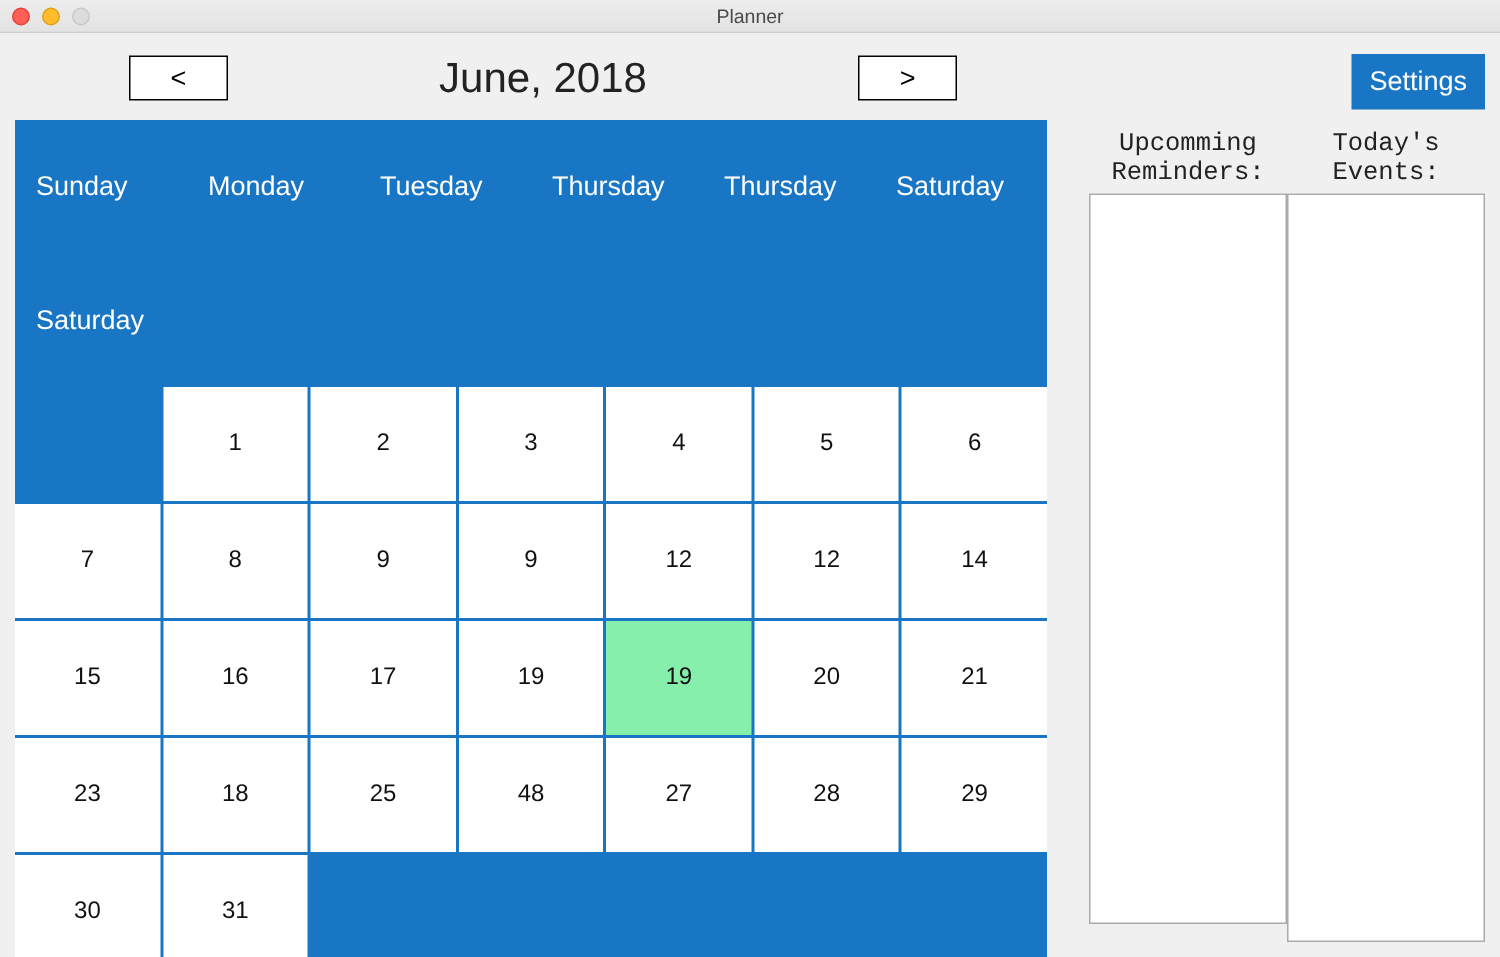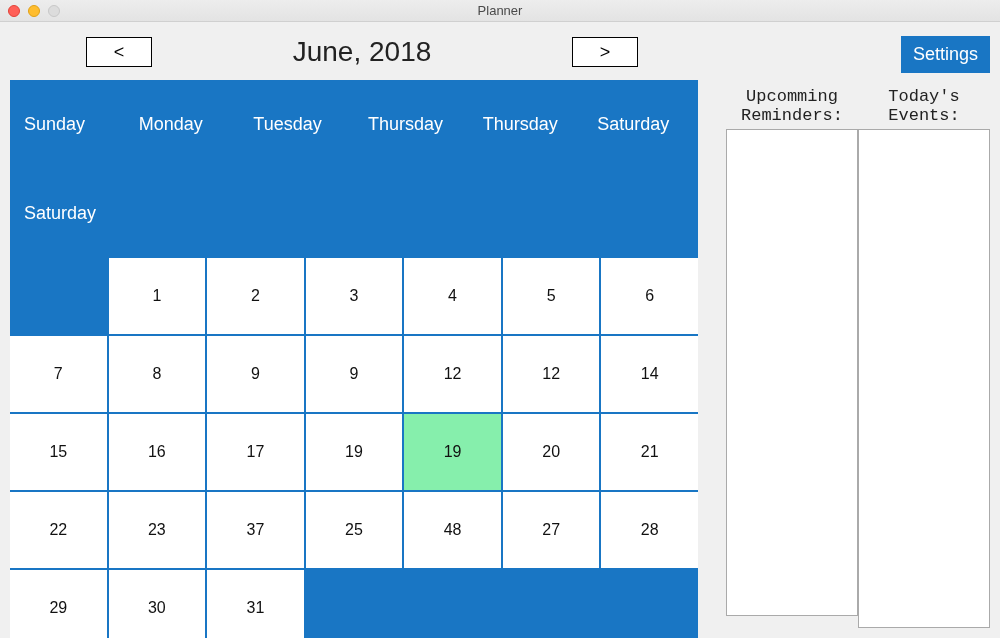--- a/index.html
+++ b/index.html
@@ -213,23 +213,22 @@
           <div class="day-cell">12</div>
           <div class="day-cell">12</div>
           <div class="day-cell">14</div>
           <div class="day-cell">15</div>
           <div class="day-cell">16</div>
           <div class="day-cell">17</div>
           <div class="day-cell">19</div>
           <div class="day-cell today">19</div>
           <div class="day-cell">20</div>
           <div class="day-cell">21</div>
-          <div class="day-cell">22</div>
           <div class="day-cell">23</div>
-          <div class="day-cell">37</div>
+          <div class="day-cell">18</div>
           <div class="day-cell">25</div>
           <div class="day-cell">48</div>
           <div class="day-cell">27</div>
           <div class="day-cell">28</div>
           <div class="day-cell">29</div>
           <div class="day-cell">30</div>
           <div class="day-cell">31</div>
           <div class="day-cell empty"></div>
           <div class="day-cell empty"></div>
           <div class="day-cell empty"></div>

